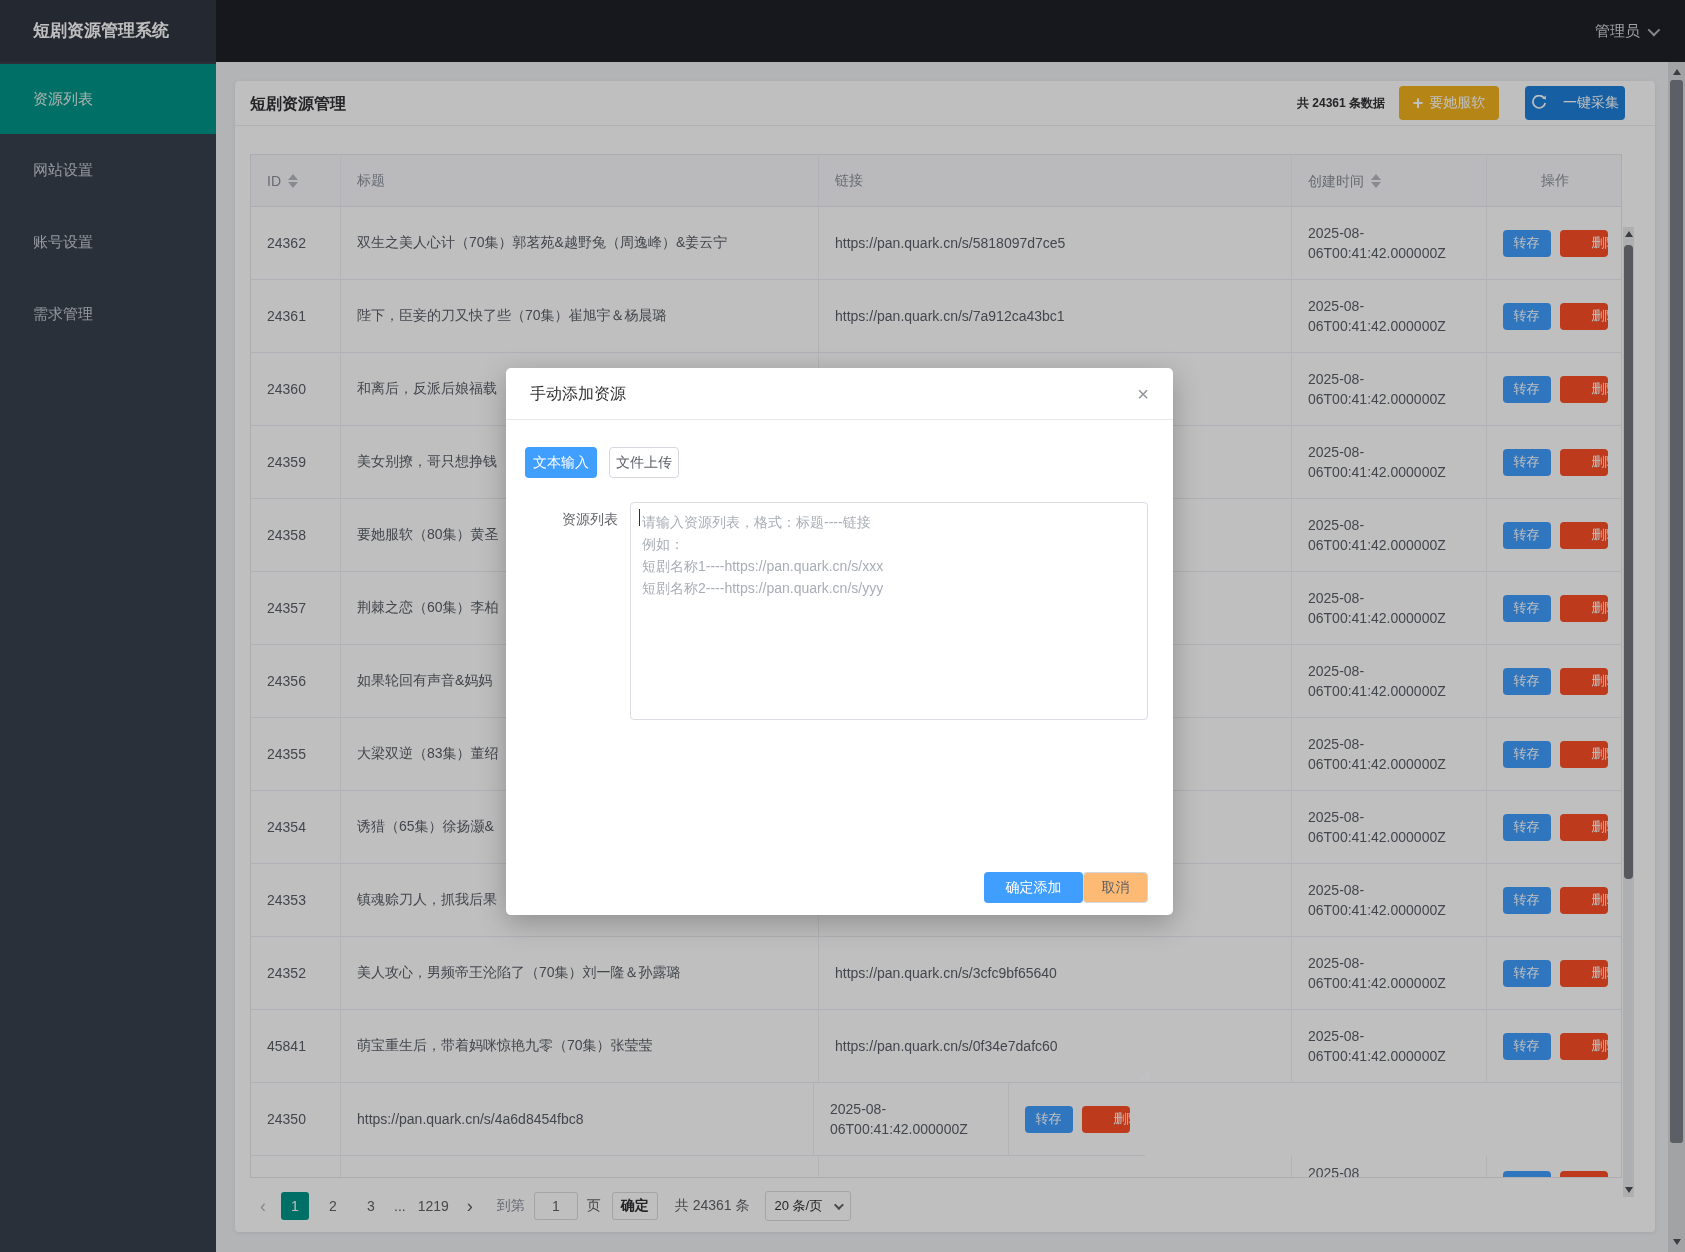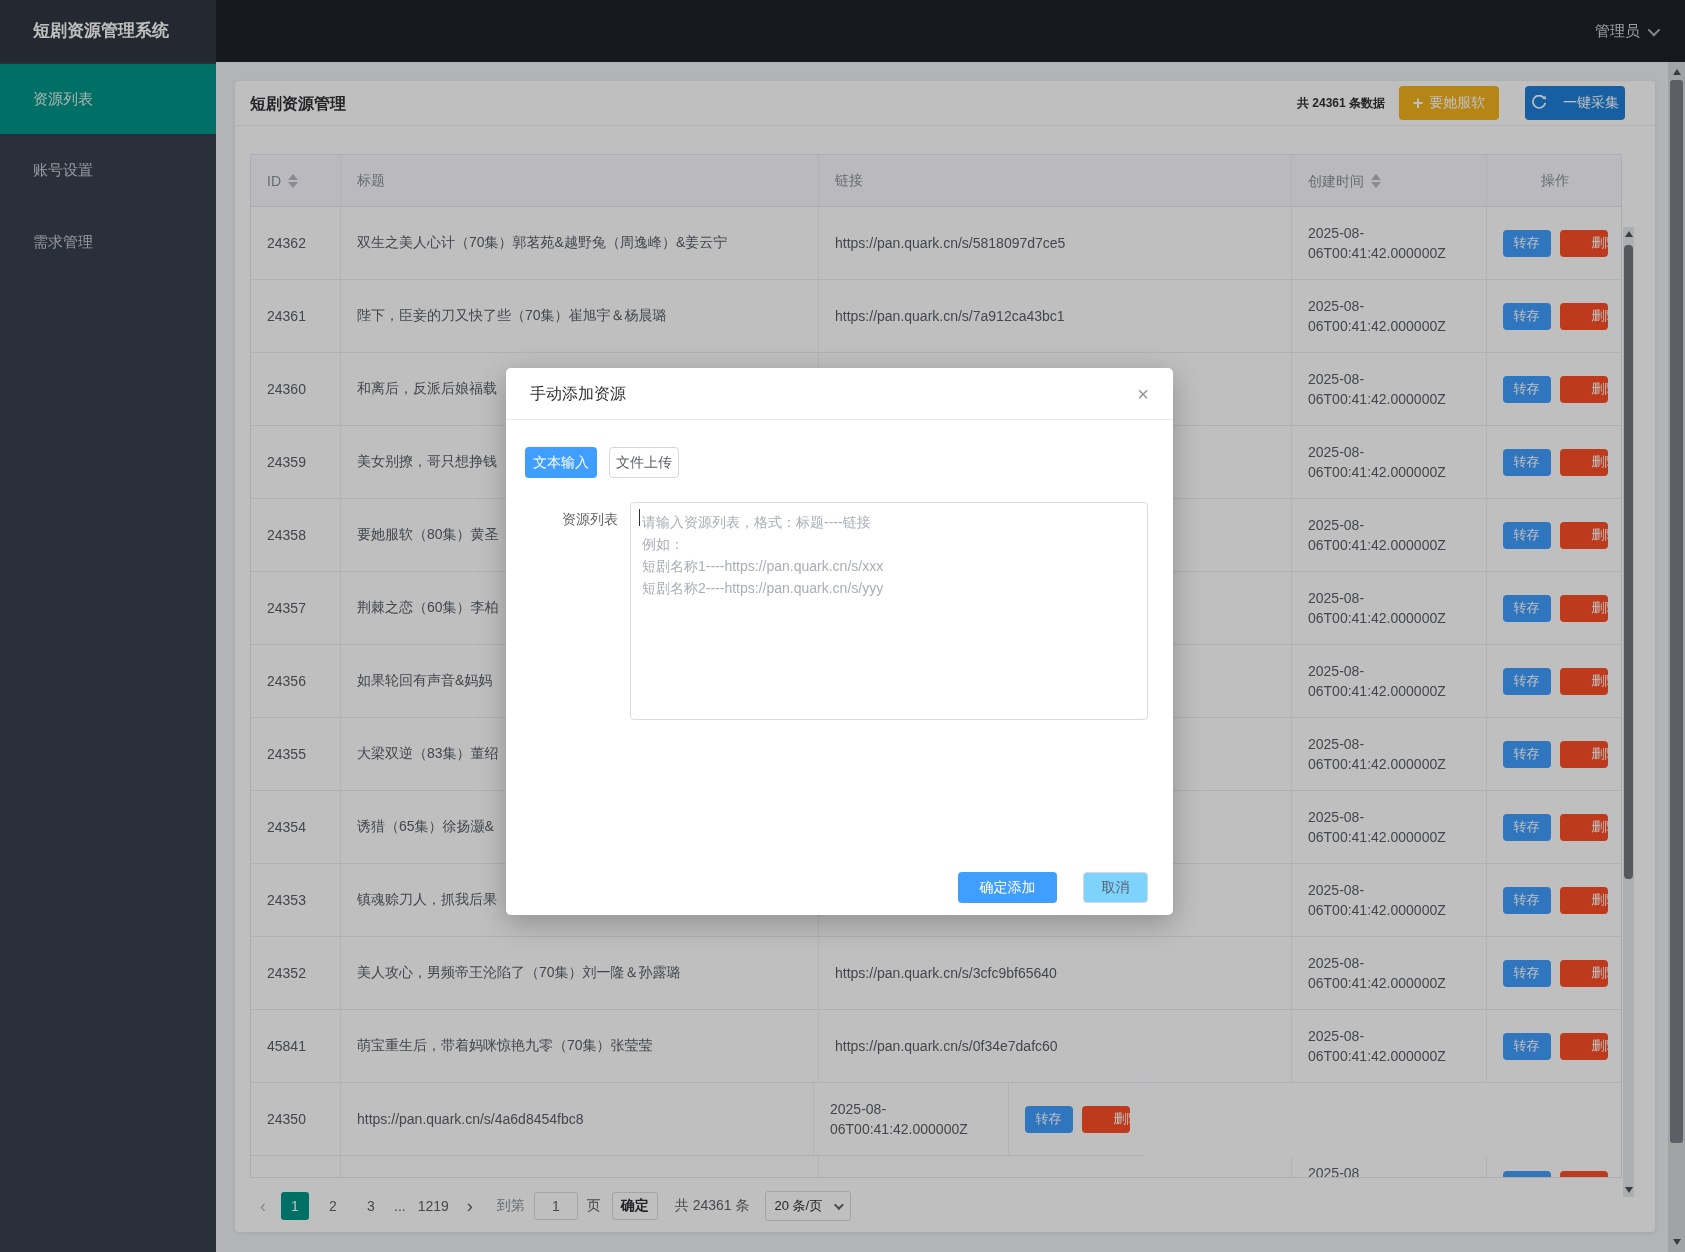--- a/index.html
+++ b/index.html
@@ -80,39 +80,40 @@
   .tab-btn { position:absolute; height:31px; border-radius:4px; font-size:14px; display:flex; align-items:center; justify-content:center; cursor:pointer; }
   .tab-text { left:19px; top:79px; width:72px; background:#409eff; color:#fff; border:none; }
   .tab-file { left:103px; top:79px; width:70px; background:#fff; color:#5a5e66; border:1px solid #d4d7dd; }
   .form-label { position:absolute; left:20px; top:143px; width:92px; text-align:right; font-size:14px; color:#606266; }
   .modal-textarea { position:absolute; left:124px; top:134px; width:518px; height:218px; border:1px solid #d9dce2; border-radius:4px; resize:none; padding:8px 11px; font-family:"Liberation Sans","DejaVu Sans",sans-serif; font-size:14px; line-height:22px; color:#303133; }
   .modal-textarea::placeholder { color:#a9adb5; opacity:1; }
   .resize-grip { position:absolute; left:633px; top:701px; width:11px; height:11px;
      background:linear-gradient(135deg, transparent 0 55%, #c0c4cc 55% 63%, transparent 63% 78%, #c0c4cc 78% 86%, transparent 86%); }
   .caret-line { position:absolute; left:133px; top:141px; width:1px; height:17px; background:#2b2f36; }
   .modal-footer-btn { position:absolute; height:31px; border-radius:4px; font-size:14px; display:flex; align-items:center; justify-content:center; cursor:pointer; }
-  .ok-btn { left:452px; top:504px; width:99px; background:#409eff; color:#fff; border:none; }
-  .cancel-btn { left:577px; top:504px; width:65px; background:#7dd3fc; color:#5a5e66; border:1px solid #d4d7dd; }
+  .ok-btn { left:478px; top:504px; width:99px; background:#409eff; color:#fff; border:none; }
+  .cancel-btn { left:577px; top:504px; width:65px; background:#fdba74; color:#5a5e66; border:1px solid #d4d7dd; }
   .refresh-icon { width:16px; height:16px; }
 </style>
 </head>
 <body>
 
 <div id="app">
 
   <div class="topbar">
     <div class="admin-box">
       <span>管理员</span>
       <span class="chev-down"></span>
     </div>
   </div>
 
   <div class="side-title">短剧资源管理系统</div>
   <div class="sidebar">
     <div class="menu-item active">资源列表</div>
+    <div class="menu-item">网站设置</div>
     <div class="menu-item">账号设置</div>
     <div class="menu-item">需求管理</div>
   </div>
 
   <div class="main">
     <div class="card">
 
       <div class="card-header">
         <div class="card-title">短剧资源管理</div>
         <div class="card-header-right">

